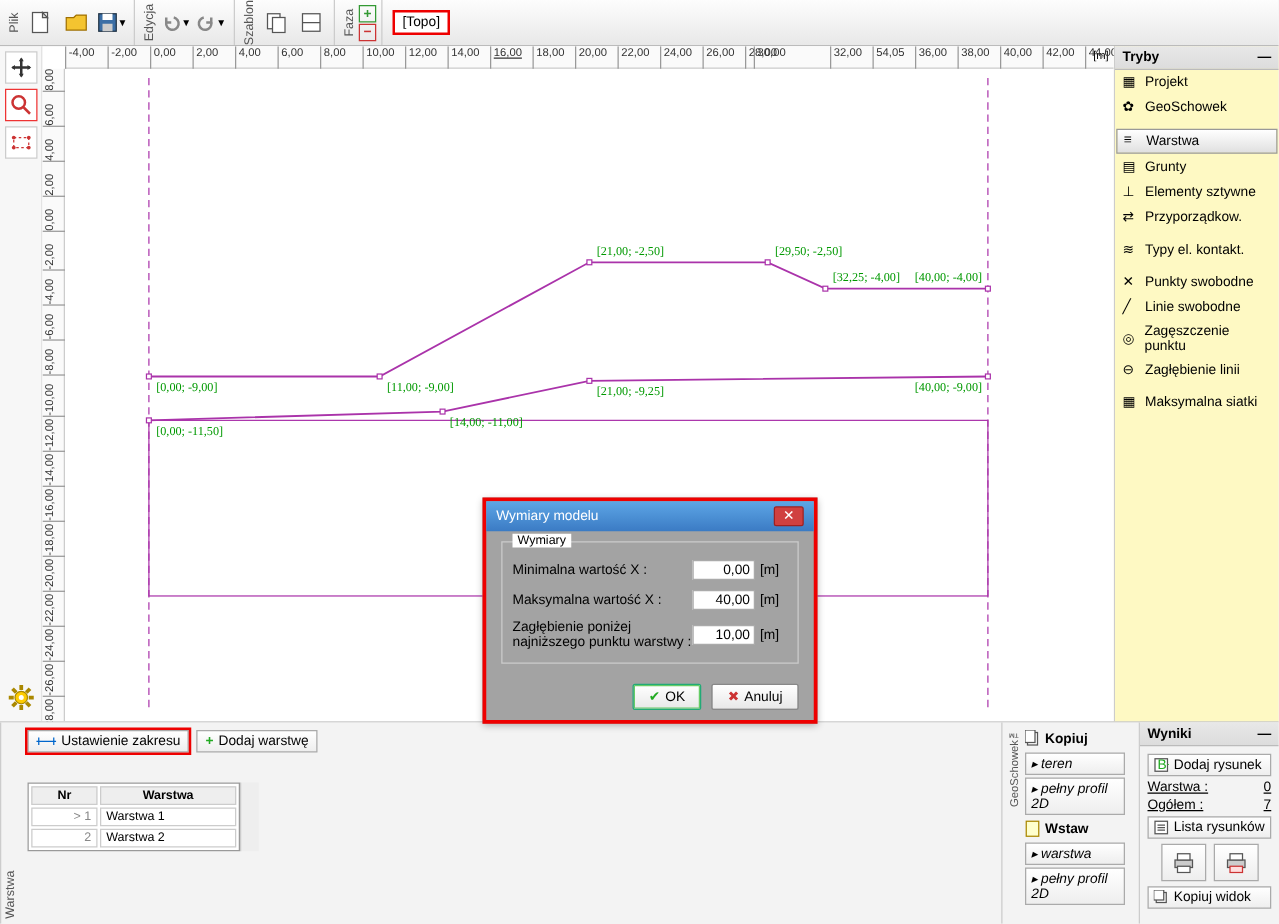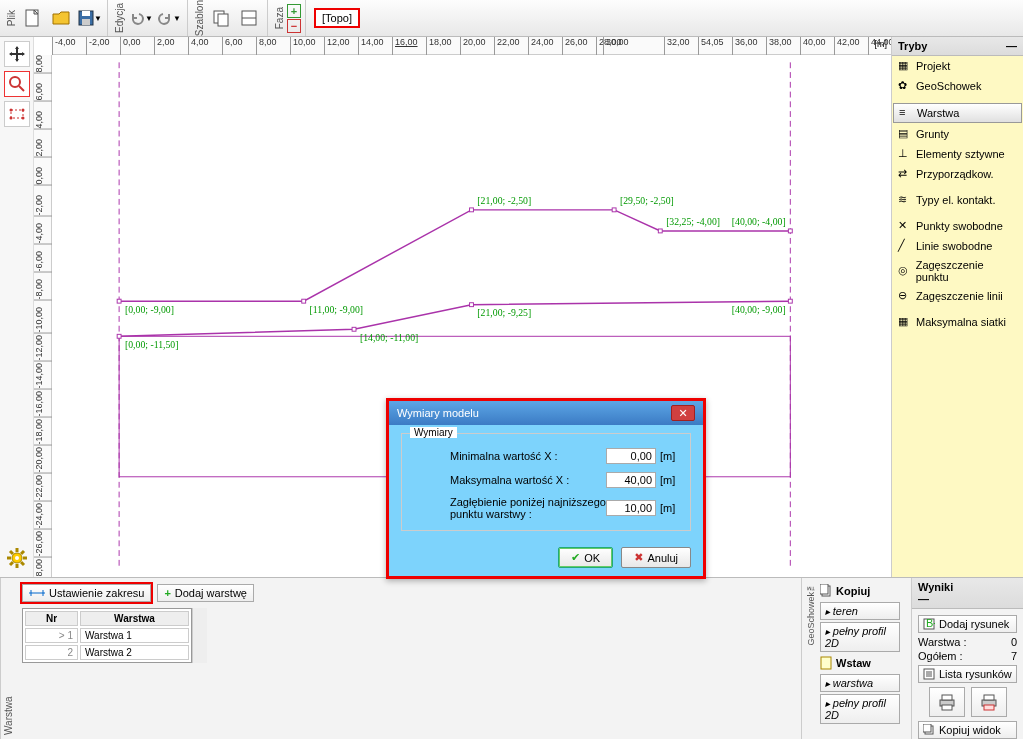--- a/index.html
+++ b/index.html
@@ -34,50 +34,50 @@
 .rp-item { padding: 3px 6px; display: flex; align-items: center; gap: 4px; cursor: pointer; }
 .rp-item.sel { background: linear-gradient(#fff,#e0e0e0); border: 1px solid #999; margin: 1px; padding: 2px 5px; }
 .rp-sep { height: 6px; }
 .rp-ico { width: 14px; height: 14px; display: inline-block; }
 
 
 .bottom { display: flex; height: 162px; border-top: 1px solid #bbb; }
 .bot-left { flex: 1; background: #f3f3f3; display: flex; }
 .bot-vlabel { writing-mode: vertical-rl; transform: rotate(180deg); font-size:10px; color:#555; padding:4px 2px; border-right:1px solid #ccc; }
 .bot-main { flex:1; padding: 6px; }
-.bot-toolbar { display:flex; gap:6px; margin-bottom:6px; }
+.bot-toolbar { display:flex; gap:6px; margin-bottom:24px; }
 .bot-btn { border:1px solid #aaa; background:linear-gradient(#fff,#eee); padding:2px 6px; display:flex; align-items:center; gap:4px; cursor:pointer; }
 .bot-btn.hl { outline: 2px solid #e00; }
 .layer-table { border: 1px solid #999; background:#fff; width: 170px; }
 .layer-table th, .layer-table td { border: 1px solid #ccc; padding: 1px 4px; font-size: 10px; text-align:left; }
 .layer-table th { background: #eee; text-align:center; }
 .scroll-stub { width: 15px; background:#eee; border-left:1px solid #ccc; }
 
 .bot-mid { width: 110px; background:#f3f3f3; border-left:1px solid #ccc; padding:4px; }
 .clip-vlabel { writing-mode: vertical-rl; transform: rotate(180deg); font-size:9px; color:#555; float:left; margin-right:4px; }
 .clip-head { font-weight:bold; display:flex; align-items:center; gap:4px; padding:2px 0; }
 .clip-btn { border:1px solid #aaa; background:linear-gradient(#fff,#eee); padding:2px 4px; margin:2px 0; font-size:10px; cursor:pointer; width: 80px; text-align:left;font-style:italic; }
 
 .bot-right { width: 112px; background:#f3f3f3; border-left:1px solid #ccc; padding: 0; display:flex; flex-direction:column; }
-.res-head { background: linear-gradient(#e8e8e8,#dcdcdc); padding: 3px 6px; border-bottom: 1px solid #bbb; font-weight:bold; display:flex; justify-content:space-between;flex-direction:column; }
+.res-head { background: linear-gradient(#e8e8e8,#dcdcdc); padding: 3px 6px; border-bottom: 1px solid #bbb; font-weight:bold; display:flex; justify-content:space-between; }
 .res-body { padding: 4px 6px; }
-.res-row { display:flex; justify-content:space-between; padding:1px 0; font-size:10px; }
+.res-row { display:flex; justify-content:space-between; padding:1px 0; font-size:10px;text-decoration:underline; }
 .res-btn { border:1px solid #aaa; background:linear-gradient(#fff,#eee); padding:2px 4px; margin:2px 0; font-size:10px; cursor:pointer; display:flex; align-items:center; gap:4px; }
 .print-row { display:flex; gap:6px; justify-content:center; margin:4px 0; }
 .print-btn { width:36px; height:30px; border:1px solid #aaa; background:linear-gradient(#fff,#eee); display:flex; align-items:center; justify-content:center; }
 
 
-.dialog-frame { position:absolute; left:386px; top:398px; width:320px; border:3px solid #e00; background:#7dd3fc; box-shadow:0 2px 6px rgba(0,0,0,.3); }
+.dialog-frame { position:absolute; left:386px; top:398px; width:268px; border:3px solid #e00; background:#a3a3a3; box-shadow:0 2px 6px rgba(0,0,0,.3); }
 .dlg-title { background: linear-gradient(#5da6e6,#3b7bc4); color:#fff; padding:4px 8px; display:flex; justify-content:space-between; align-items:center; }
 .dlg-close { background:#d04040; border:1px solid #a02020; color:#fff; width:24px; height:16px; text-align:center; line-height:14px; border-radius:2px; cursor:pointer; }
 .dlg-body { padding: 8px 12px; }
 .dlg-group { border:1px solid #ccc; padding:6px 8px 10px; position:relative; }
 .dlg-group-label { position:absolute; top:-7px; left:8px; background:#fff; padding:0 4px; font-size:10px; }
 .dlg-row { display:flex; align-items:center; margin-top:8px; }
-.dlg-row label { flex:1;margin-left:40px; }
+.dlg-row label { flex:1; }
 .dlg-row input { width:50px; text-align:right; border:1px solid #aaa; padding:1px 3px; background:#fff; }
 .dlg-row .unit { width:22px; margin-left:4px; }
 .dlg-buttons { display:flex; justify-content:flex-end; gap:8px; padding:8px 12px; }
 .dlg-btn { border:1px solid #888; background:linear-gradient(#fff,#e8e8e8); padding:3px 12px; display:flex; align-items:center; gap:4px; cursor:pointer; border-radius:2px; }
 .dlg-btn.primary { border-color:#2a7; box-shadow: 0 0 0 1px #6c6 inset; }
 </style>
 </head>
 <body>
 
 <div class="toolbar">
@@ -316,21 +316,21 @@
         <div class="rp-item">
           <span class="rp-ico">╱</span>
           <span>Linie swobodne</span>
         </div>
         <div class="rp-item">
           <span class="rp-ico">◎</span>
           <span>Zagęszczenie punktu</span>
         </div>
         <div class="rp-item">
           <span class="rp-ico">⊖</span>
-          <span>Zagęszczenie linii</span>
+          <span>Zagłębienie linii</span>
         </div>
         <div class="rp-sep"></div>
         <div class="rp-item">
           <span class="rp-ico">▦</span>
           <span>Maksymalna siatki</span>
         </div>
       </div>
   </div>
 </div>
 

